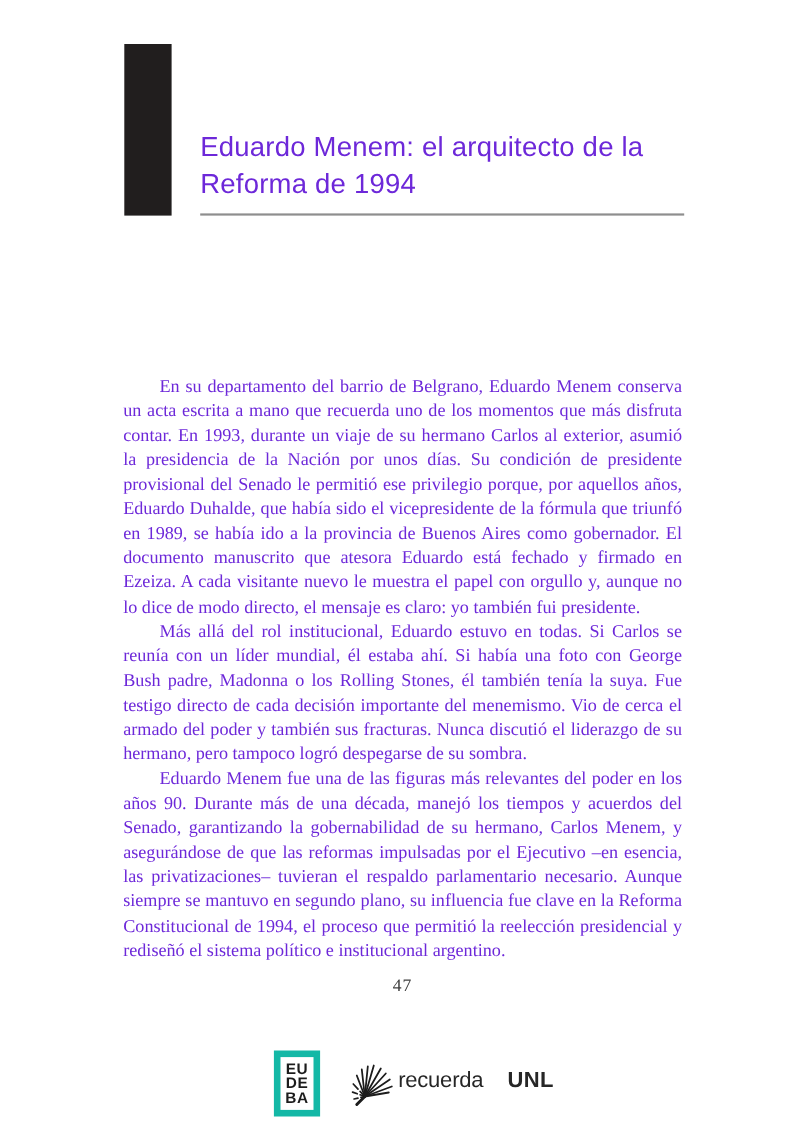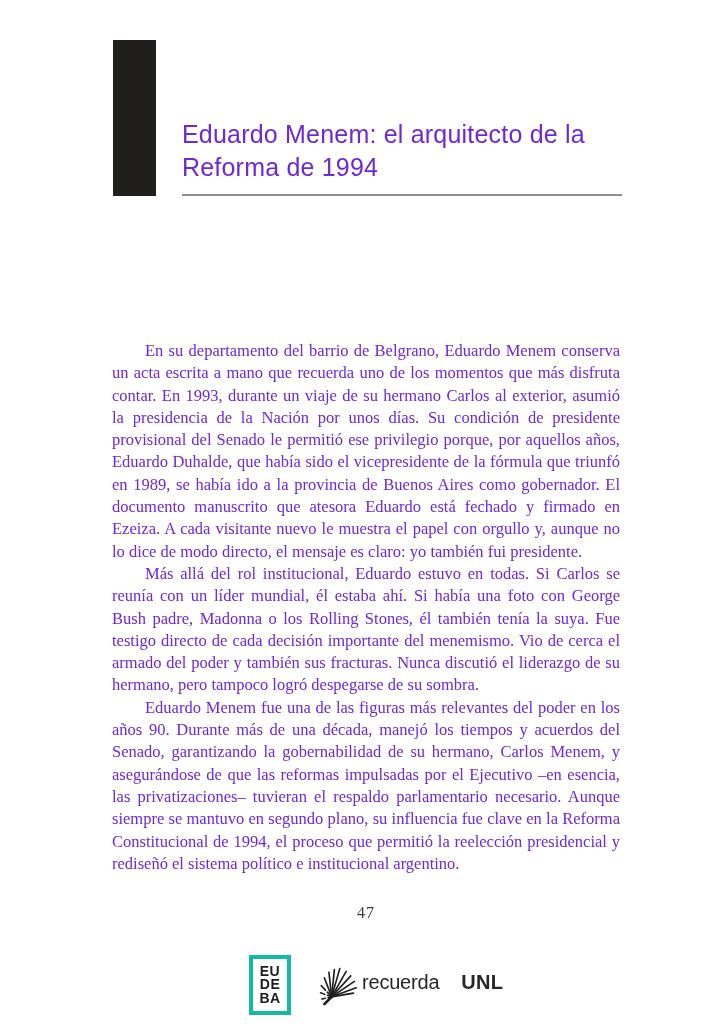--- a/index.html
+++ b/index.html
@@ -60,37 +60,36 @@
   }
   .page-number {
     position: absolute;
     left: 112px;
     top: 888px;
     width: 508px;
     text-align: center;
     font-size: 16px;
     color: #3e3e3e;
     letter-spacing: 1px;
-    margin-top: 16px;
   }
   .footer-logos {
     position: absolute;
     left: 0;
     top: 952px;
     width: 724px;
     height: 66px;
   }
   .eudeba-logo {
     position: absolute;
     left: 249px;
     top: 3px;
     width: 42px;
     height: 60px;
     box-sizing: border-box;
-    border: 4px solid #14b8a6;
+    border: 6px solid #14b8a6;
     background: #ffffff;
     display: flex;
     flex-direction: column;
     align-items: center;
     justify-content: center;
   }
   .eudeba-logo span {
     font-family: "Liberation Sans", sans-serif;
     font-weight: 700;
     font-size: 14px;

